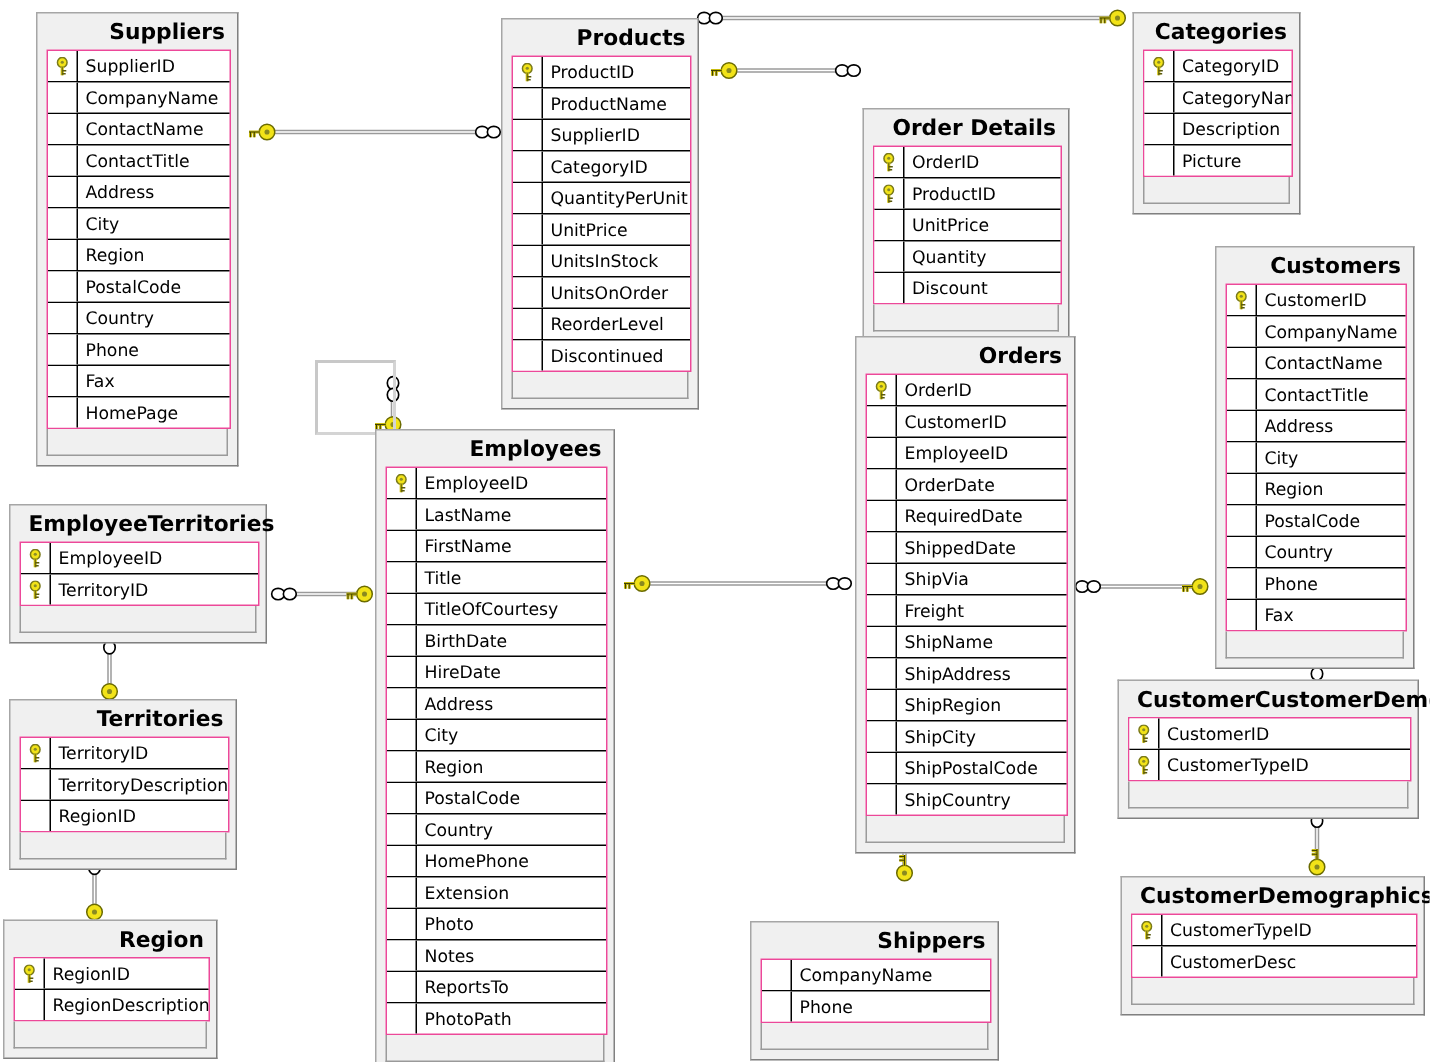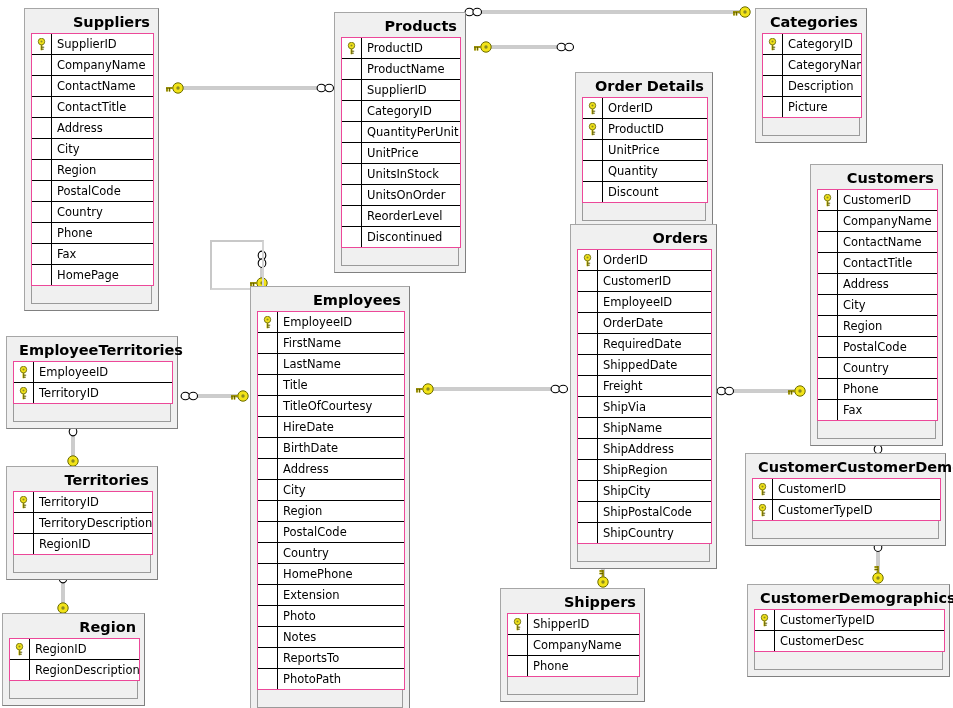--- a/index.html
+++ b/index.html
@@ -539,28 +539,28 @@
             <div class="row">
               <div class="keycell"></div>
               <div class="fieldcell">RequiredDate</div>
             </div>
             <div class="row">
               <div class="keycell"></div>
               <div class="fieldcell">ShippedDate</div>
             </div>
             <div class="row">
               <div class="keycell"></div>
+              <div class="fieldcell">ShipVia</div>
+            </div>
+            <div class="row">
+              <div class="keycell"></div>
               <div class="fieldcell">Freight</div>
             </div>
             <div class="row">
               <div class="keycell"></div>
-              <div class="fieldcell">ShipVia</div>
-            </div>
-            <div class="row">
-              <div class="keycell"></div>
               <div class="fieldcell">ShipName</div>
             </div>
             <div class="row">
               <div class="keycell"></div>
               <div class="fieldcell">ShipAddress</div>
             </div>
             <div class="row">
               <div class="keycell"></div>
               <div class="fieldcell">ShipRegion</div>
             </div>
@@ -591,44 +591,44 @@
                   <circle cx="5.5" cy="3.5" r="1.05" fill="#8d8d28"></circle>
                   <path d="M5.5 6.8 L5.5 12.2" stroke="#d6c711" stroke-width="2.1"></path>
                   <path d="M5.5 6.8 L5.5 12.2" stroke="#5a5a10" stroke-width="0.7"></path>
                   <path d="M5.5 9.2 L8.2 9.2 M5.5 11.2 L7.8 11.2" stroke="#5a5a10" stroke-width="1"></path>
                 </svg>
               </div>
               <div class="fieldcell">EmployeeID</div>
             </div>
             <div class="row">
               <div class="keycell"></div>
+              <div class="fieldcell">LastName</div>
+            </div>
+            <div class="row">
+              <div class="keycell"></div>
               <div class="fieldcell">FirstName</div>
             </div>
             <div class="row">
               <div class="keycell"></div>
-              <div class="fieldcell">LastName</div>
-            </div>
-            <div class="row">
-              <div class="keycell"></div>
               <div class="fieldcell">Title</div>
             </div>
             <div class="row">
               <div class="keycell"></div>
               <div class="fieldcell">TitleOfCourtesy</div>
             </div>
             <div class="row">
               <div class="keycell"></div>
+              <div class="fieldcell">BirthDate</div>
+            </div>
+            <div class="row">
+              <div class="keycell"></div>
               <div class="fieldcell">HireDate</div>
             </div>
             <div class="row">
               <div class="keycell"></div>
-              <div class="fieldcell">BirthDate</div>
-            </div>
-            <div class="row">
-              <div class="keycell"></div>
               <div class="fieldcell">Address</div>
             </div>
             <div class="row">
               <div class="keycell"></div>
               <div class="fieldcell">City</div>
             </div>
             <div class="row">
               <div class="keycell"></div>
               <div class="fieldcell">Region</div>
             </div>
@@ -745,37 +745,25 @@
               <div class="fieldcell">RegionID</div>
             </div>
             <div class="row">
               <div class="keycell"></div>
               <div class="fieldcell">RegionDescription</div>
             </div>
           </div>
           <div class="grid-foot"></div>
         </div>
       </div>
-      <div class="entity" style="left: 500px; top: 588px; width: 145px;">
+      <div class="entity" style="left: 500px; top: 614px; width: 166px;">
         <div class="entity-inner">
           <div class="entity-title">Shippers</div>
           <div class="grid">
             <div class="row">
-              <div class="keycell">
-                <svg class="keyicon" width="11" height="13" viewBox="0 0 11 13">
-                  <ellipse cx="5.5" cy="3.6" rx="3.2" ry="3.3" fill="#f2e318" stroke="#7a7a1a" stroke-width="1"></ellipse>
-                  <circle cx="5.5" cy="3.5" r="1.05" fill="#8d8d28"></circle>
-                  <path d="M5.5 6.8 L5.5 12.2" stroke="#d6c711" stroke-width="2.1"></path>
-                  <path d="M5.5 6.8 L5.5 12.2" stroke="#5a5a10" stroke-width="0.7"></path>
-                  <path d="M5.5 9.2 L8.2 9.2 M5.5 11.2 L7.8 11.2" stroke="#5a5a10" stroke-width="1"></path>
-                </svg>
-              </div>
-              <div class="fieldcell">ShipperID</div>
-            </div>
-            <div class="row">
               <div class="keycell"></div>
               <div class="fieldcell">CompanyName</div>
             </div>
             <div class="row">
               <div class="keycell"></div>
               <div class="fieldcell">Phone</div>
             </div>
           </div>
           <div class="grid-foot"></div>
         </div>

